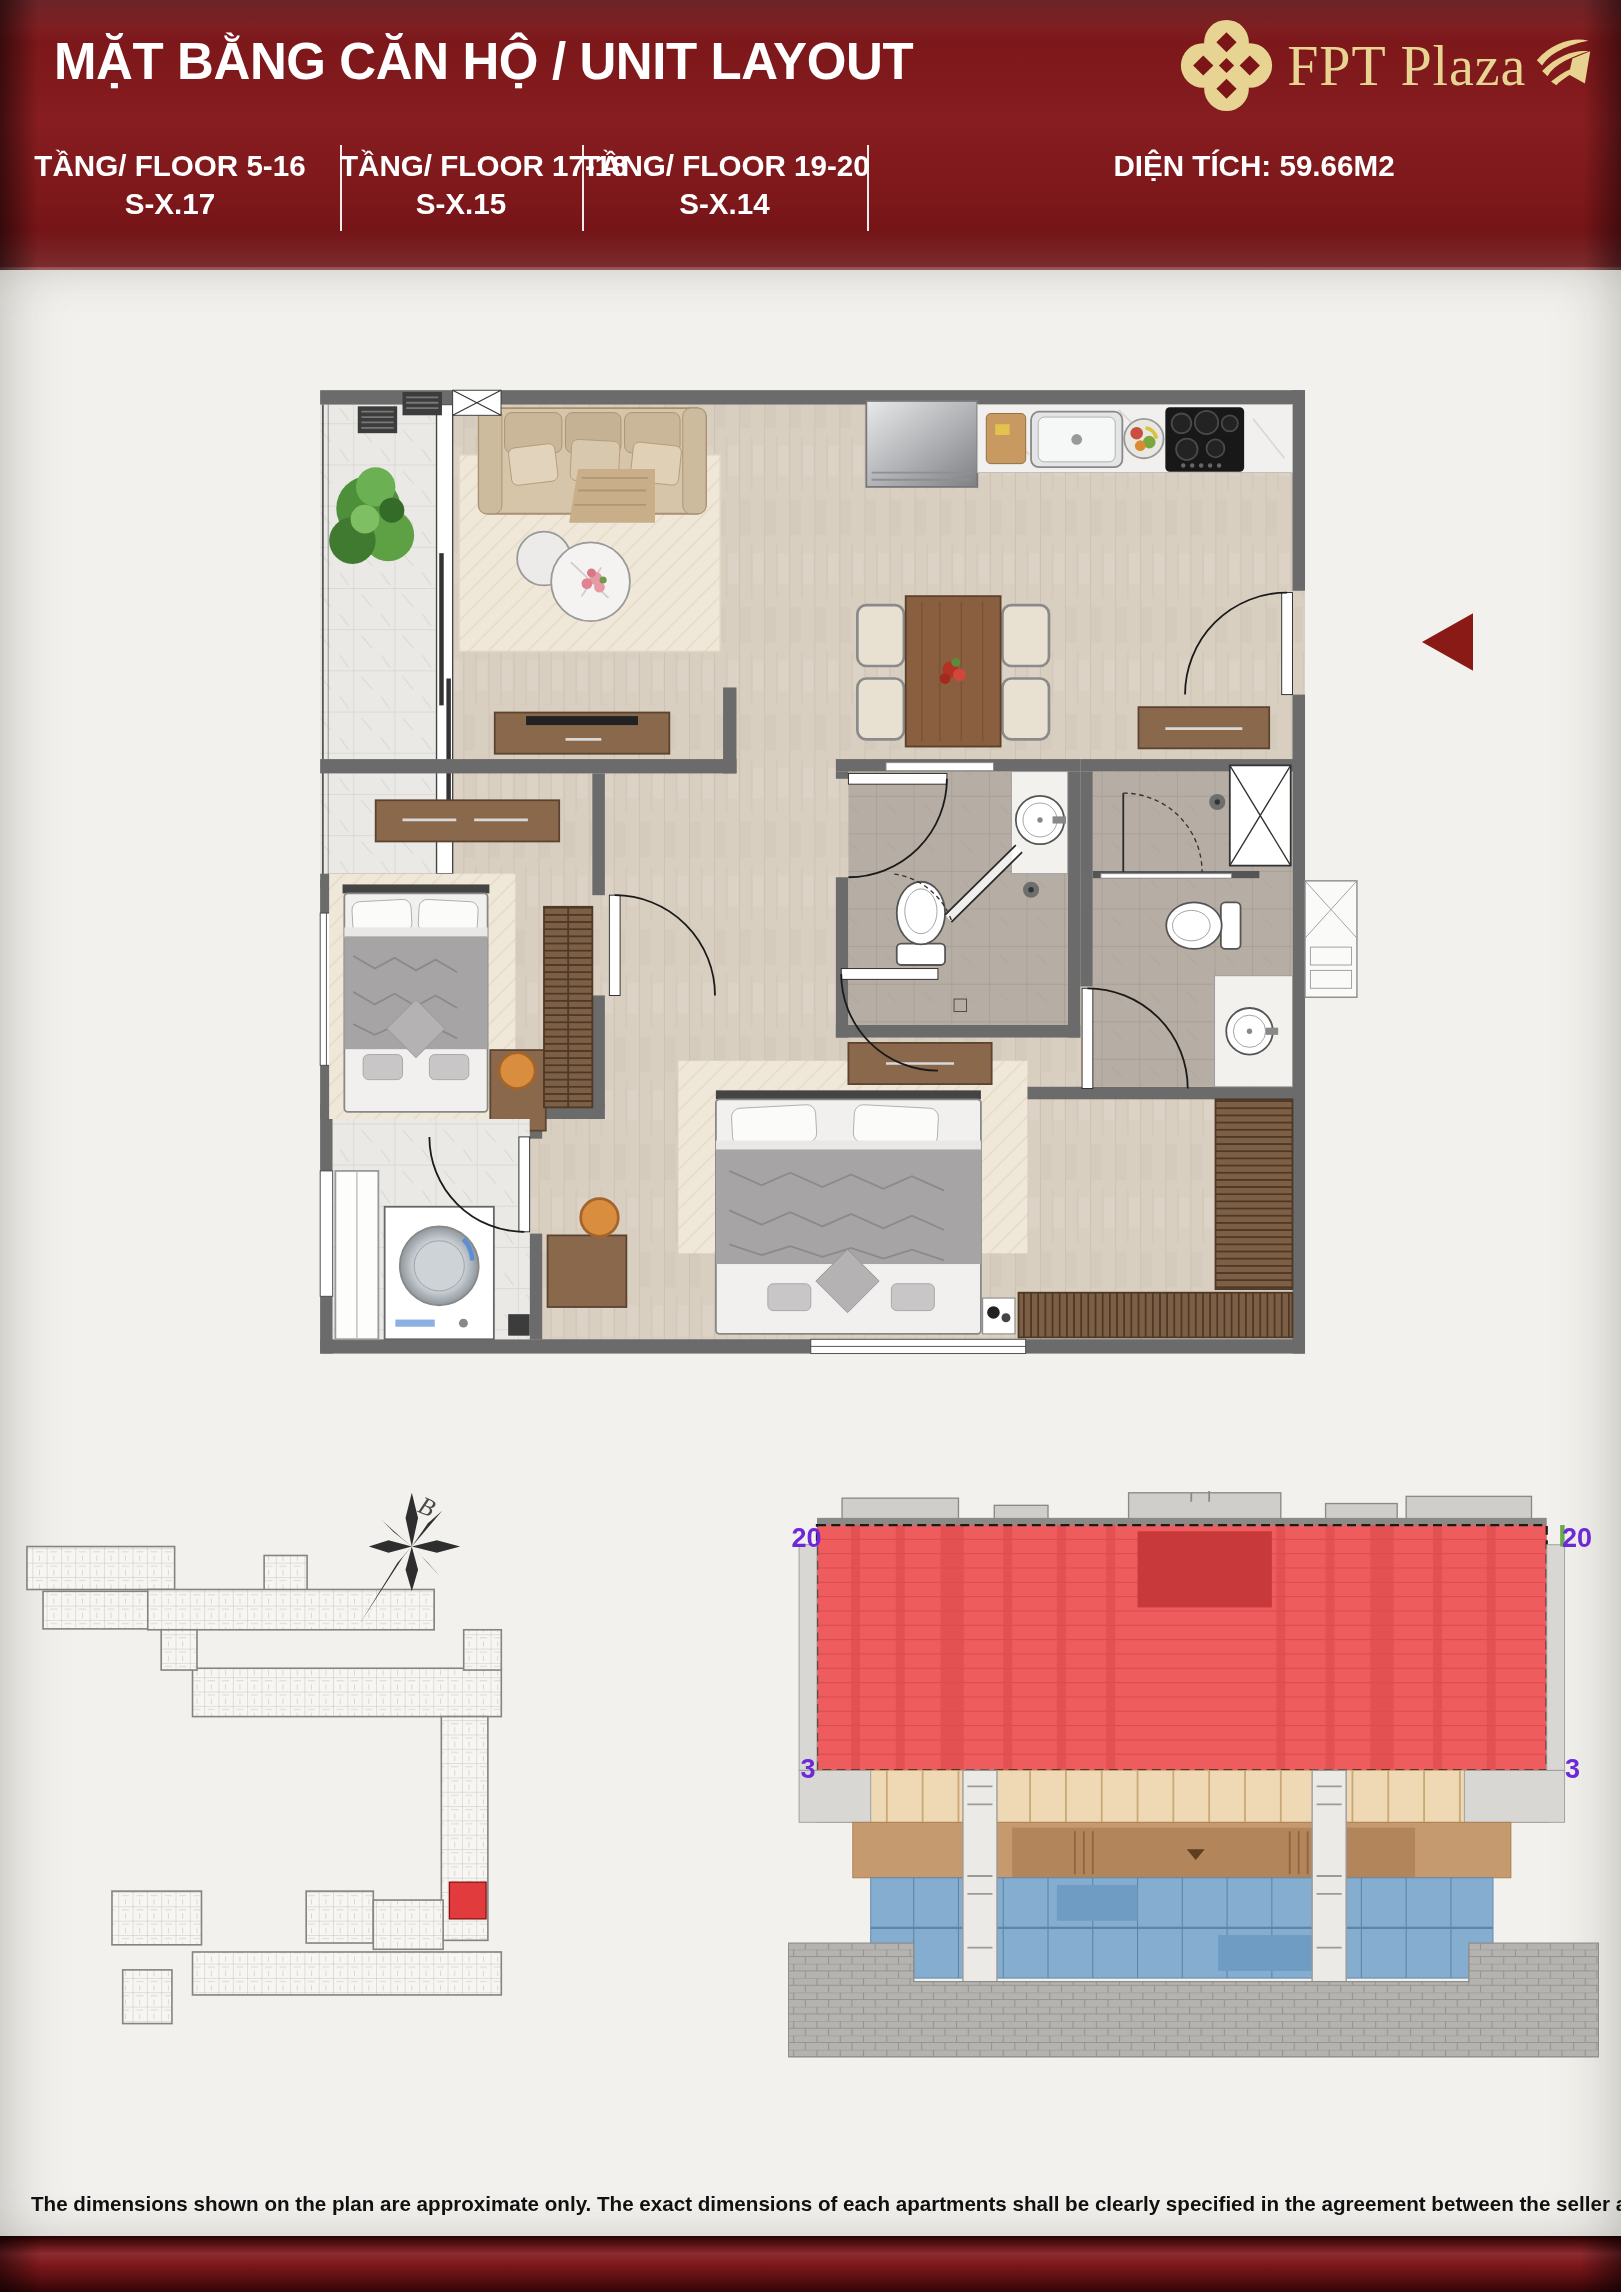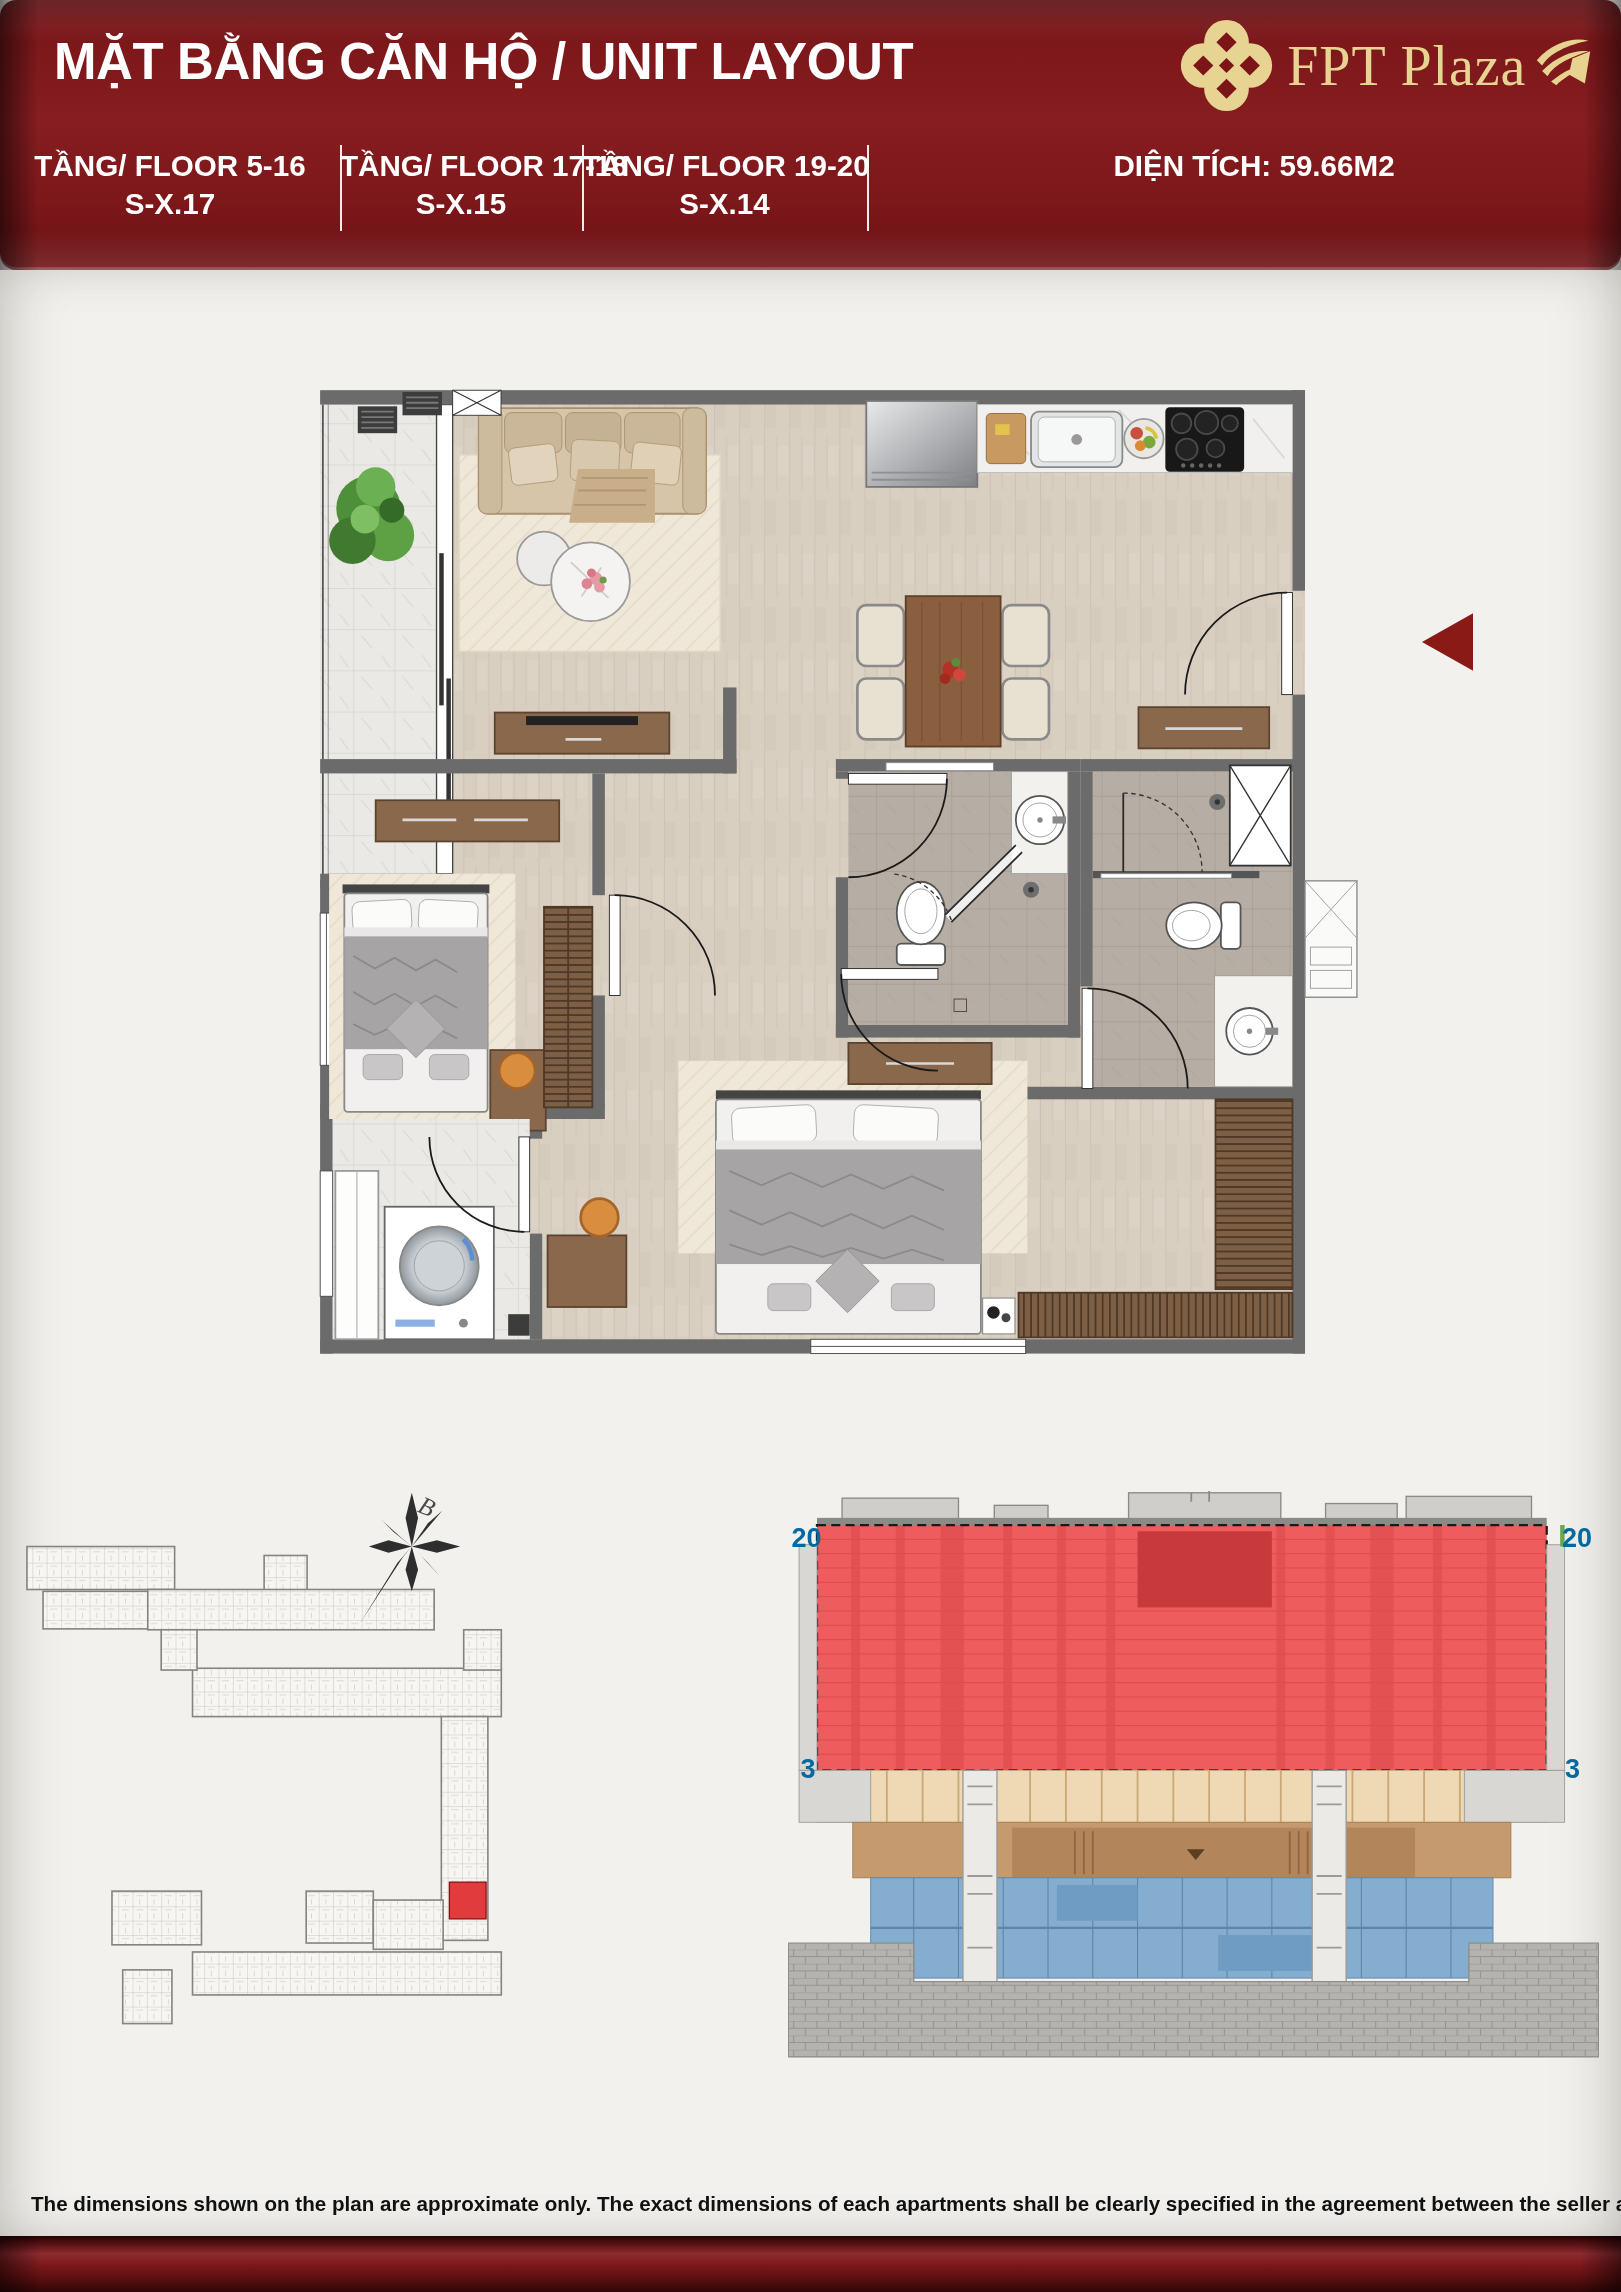--- a/index.html
+++ b/index.html
@@ -3,21 +3,21 @@
 <meta charset="utf-8">
 <style>
   html,body{margin:0;padding:0;}
   .page{position:relative;width:1621px;height:2293px;background:#f2f1ed;overflow:hidden;
         font-family:"Liberation Sans",sans-serif;}
   .paper-vignette{position:absolute;left:0;right:0;top:270px;height:1966px;pointer-events:none;
         box-shadow:inset 30px 0 63px -27px rgba(125,122,115,.45), inset -30px 0 63px -27px rgba(125,122,115,.45);}
   
   .header-band{position:absolute;left:0;top:0;width:1621px;height:270px;
         background:linear-gradient(180deg,#5a0c0f 0%,#7a1619 10%,#871d20 45%,#7c171a 75%,#6b1114 100%);
-        box-shadow:inset 0 -2.7px 0 rgba(255,255,255,.22);border-radius:16px;}
+        box-shadow:inset 0 -2.7px 0 rgba(255,255,255,.22);}
   .header-band::before{content:"";position:absolute;inset:0;
         background:linear-gradient(90deg,rgba(0,0,0,.55),rgba(0,0,0,0) 38px),
                    linear-gradient(-90deg,rgba(0,0,0,.45),rgba(0,0,0,0) 38px),
                    linear-gradient(180deg,rgba(255,255,255,.10),rgba(255,255,255,0) 43px),
                    linear-gradient(0deg,rgba(255,255,255,.12),rgba(255,255,255,0) 39px);}
   .page-title{position:absolute;left:54px;top:32px;color:#fff;font-size:51px;font-weight:700;
         letter-spacing:-0.4px;white-space:nowrap;}
   .logo{position:absolute;left:1180px;top:16px;height:99px;display:flex;align-items:center;}
   .logo-text{font-family:"Liberation Serif",serif;color:#e8d492;font-size:56px;letter-spacing:0.9px;
         margin-left:14.3px;white-space:nowrap;}
@@ -29,21 +29,21 @@
   
   .floor-plan-wrap{position:absolute;left:313px;top:383px;width:1052px;height:976px;}
   .direction-marker{position:absolute;left:1422px;top:612px;width:51px;height:60px;background:#8a1a15;
         clip-path:polygon(100% 2%,100% 98%,0 50%);}
   
   .site-plan-wrap{position:absolute;left:18px;top:1491px;width:537px;height:555px;}
   .north-label{position:absolute;left:401px;top:1.8px;font-family:"Liberation Serif",serif;font-style:italic;
         font-size:25px;color:#4a4a4a;transform:rotate(24deg);}
   
   .section-wrap{position:absolute;left:788px;top:1491px;width:811px;height:582px;}
-  .sec-label{position:absolute;font-size:27px;font-weight:700;color:#0369a1;}
+  .sec-label{position:absolute;font-size:27px;font-weight:700;color:#6d28d9;}
   .sec-20-left{left:3.6px;top:32px;}   .sec-20-right{left:774px;top:32px;}
   .sec-3-left{left:12.5px;top:263px;}  .sec-3-right{left:777px;top:263px;}
   
   .footer-text{position:absolute;left:31px;color:#101010;font-weight:700;font-size:20.6px;white-space:nowrap;}
   .footer-vi{top:2167px;} .footer-en{top:2192px;}
   .bottom-bar{position:absolute;left:0;top:2236px;width:1621px;height:56px;
         background:linear-gradient(180deg,#240304 0%,#571012 14%,#8e2b30 32%,#7b181b 52%,#5e0f12 74%,#310506 100%);}
   .bottom-bar::before{content:"";position:absolute;inset:0;
         background:linear-gradient(90deg,rgba(0,0,0,.5),rgba(0,0,0,0) 41px),
                    linear-gradient(-90deg,rgba(0,0,0,.5),rgba(0,0,0,0) 41px);}

